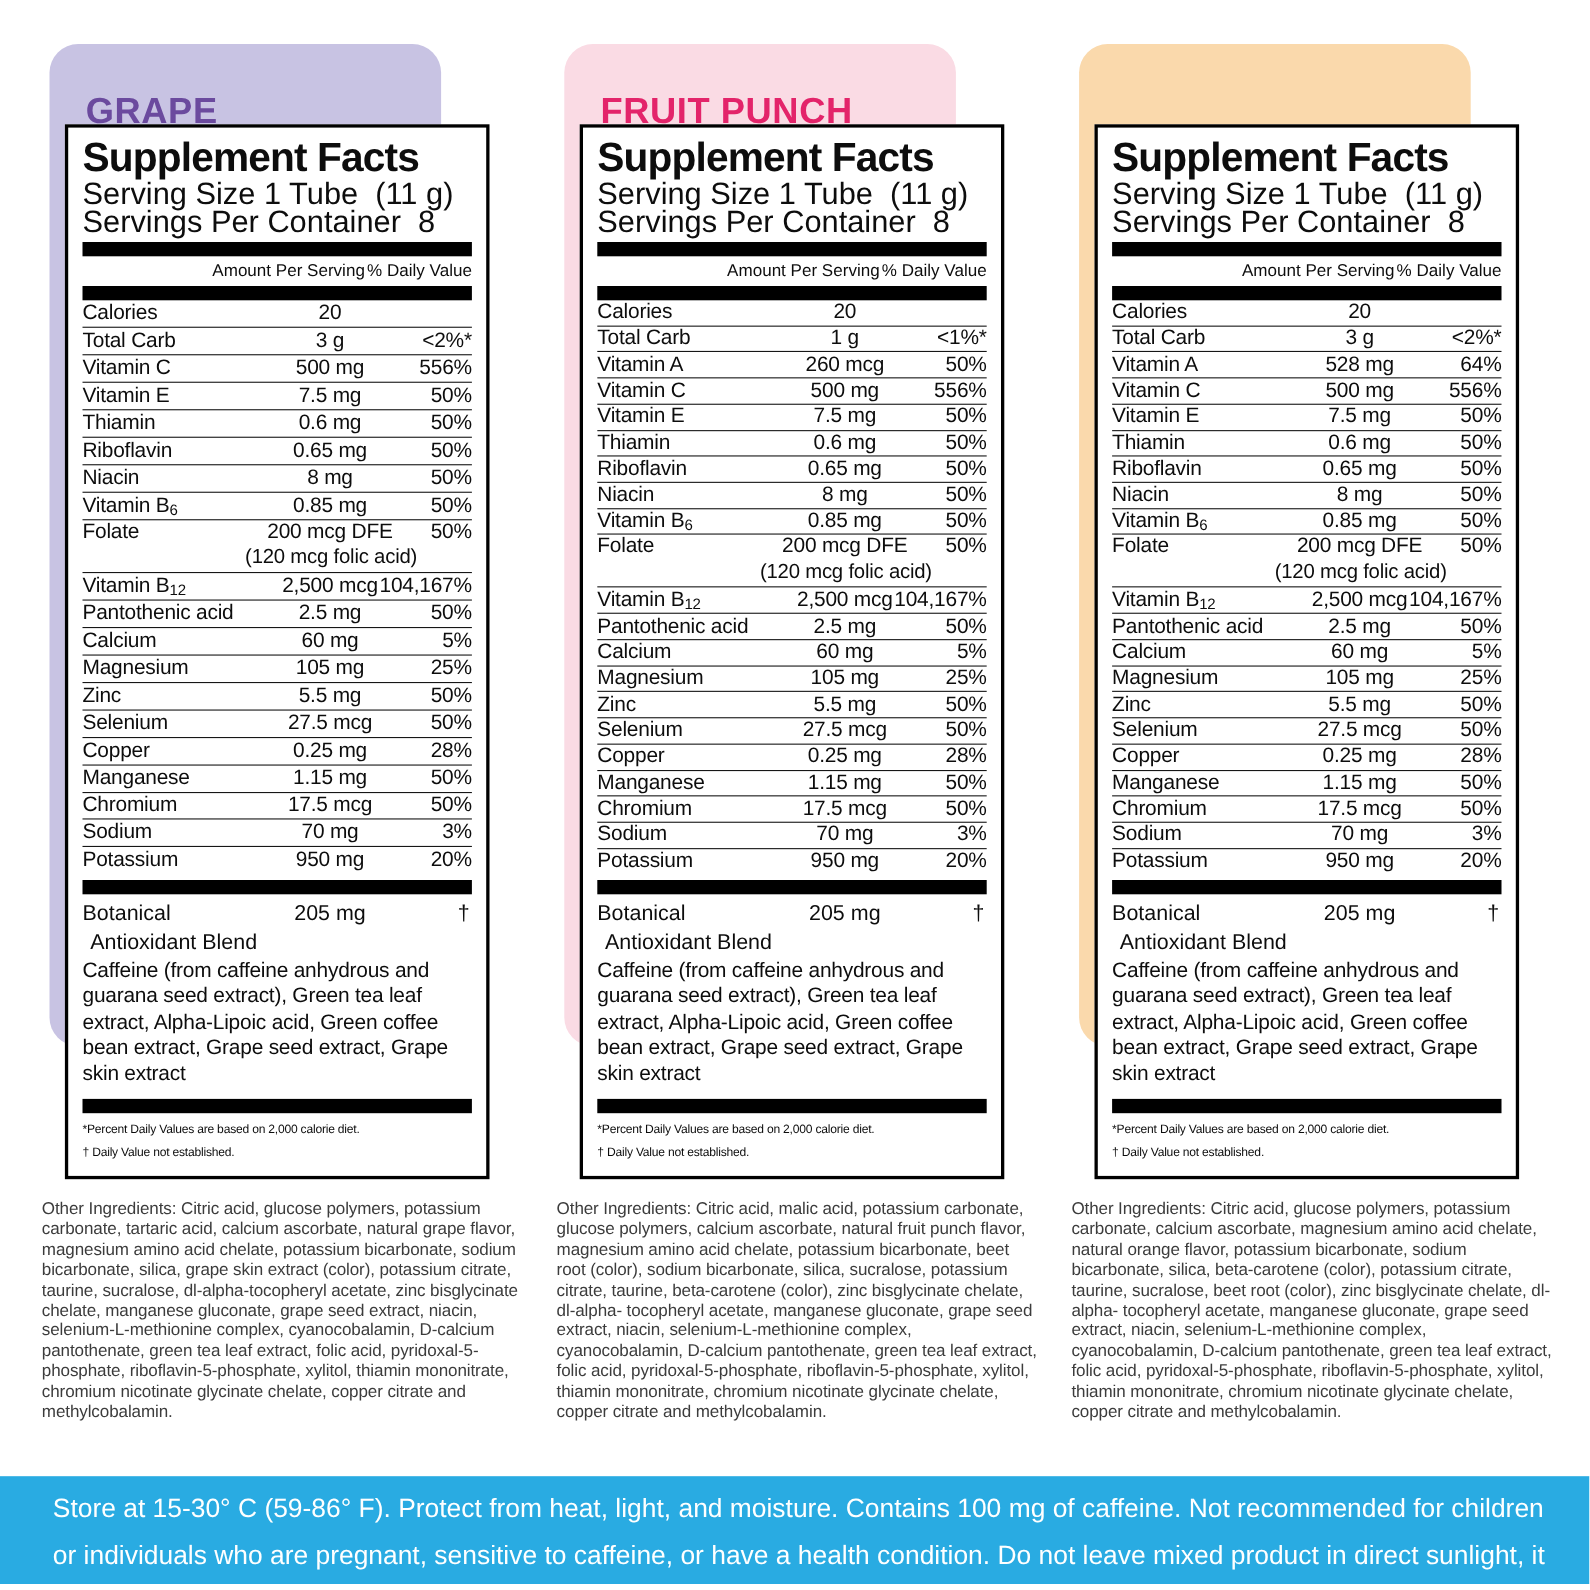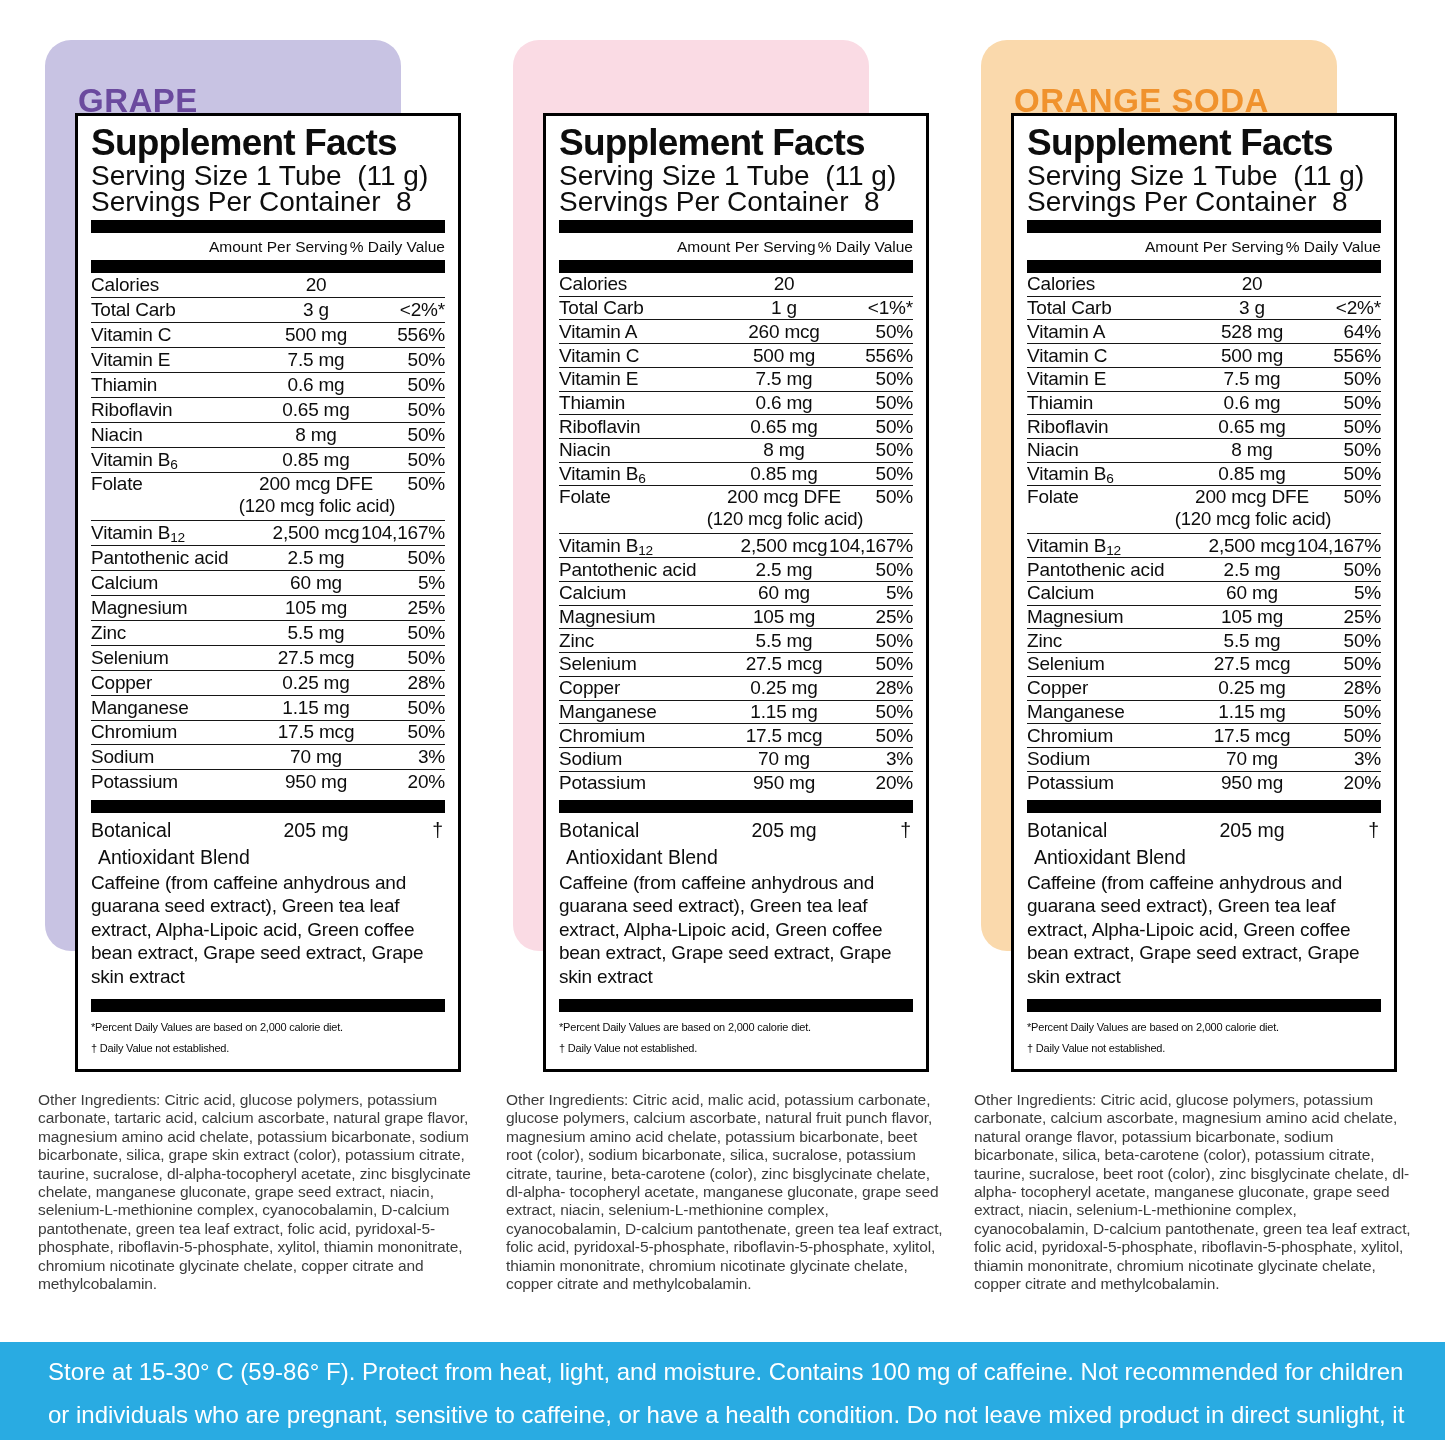--- a/index.html
+++ b/index.html
@@ -4,21 +4,21 @@
 <style>
   html,body{margin:0;padding:0;}
   body{width:1445px;height:1445px;position:relative;background:#ffffff;overflow:hidden;
        font-family:"Liberation Sans", sans-serif;color:#0d0d0d;}
 
   .col{position:absolute;top:40px;width:416px;height:911px;}
   .card{position:absolute;left:0;top:0;width:356px;height:100%;border-radius:26px;background:var(--card);}
   .flavor{position:absolute;left:33px;top:42px;margin:0;font-size:33px;font-weight:bold;
           letter-spacing:0.5px;color:var(--accent);}
 
-  .facts{position:absolute;left:30px;top:73px;width:386px;height:959px;background:#fff;
+  .facts{position:absolute;left:14px;top:73px;width:386px;height:959px;background:#fff;
          border:3px solid #000;box-sizing:border-box;padding:6px 13px 8px;
          display:flex;flex-direction:column;}
   .ftitle{font-size:37px;font-weight:bold;letter-spacing:-0.8px;line-height:41px;flex:none;}
   .sline{font-size:28px;line-height:26px;white-space:pre-wrap;flex:none;}
   .bar{height:13px;background:#000;flex:none;margin-top:5px;}
   .colhead{flex:none;position:relative;height:25px;font-size:15.5px;}
   .colhead .amt-h{position:absolute;left:118px;bottom:2px;}
   .colhead .dv-h{position:absolute;right:0;bottom:2px;}
 
   .rows{flex:1 1 auto;display:flex;flex-direction:column;min-height:0;}
@@ -148,20 +148,21 @@
       <div class="footnote">
         <div>*Percent Daily Values are based on 2,000 calorie diet.</div>
         <div>† Daily Value not established.</div>
       </div>
     </div>
     <p class="ing">Other Ingredients: Citric acid, glucose polymers, potassium carbonate, tartaric acid, calcium ascorbate, natural grape flavor, magnesium amino acid chelate, potassium bicarbonate, sodium bicarbonate, silica, grape skin extract (color), potassium citrate, taurine, sucralose, dl-alpha-tocopheryl acetate, zinc bisglycinate chelate, manganese gluconate, grape seed extract, niacin, selenium-L-methionine complex, cyanocobalamin, D-calcium pantothenate, green tea leaf extract, folic acid, pyridoxal-5-phosphate, riboflavin-5-phosphate, xylitol, thiamin mononitrate, chromium nicotinate glycinate chelate, copper citrate and methylcobalamin.</p>
   </section>
 
   <section class="col" style="left: 513px; --accent: #e3246a; --card: #fadbe4;">
     <div class="card"></div>
+    <h2 class="flavor">FRUIT PUNCH</h2>
     <div class="facts">
       <div class="ftitle">Supplement Facts</div>
       <div class="sline">Serving Size 1 Tube  (11 g)</div>
       <div class="sline">Servings Per Container  8</div>
       <div class="bar"></div>
       <div class="colhead">
         <span class="amt-h">Amount Per Serving</span>
         <span class="dv-h">% Daily Value</span>
       </div>
       <div class="bar" style="margin-top:2px"></div>
@@ -249,21 +250,20 @@
       <div class="footnote">
         <div>*Percent Daily Values are based on 2,000 calorie diet.</div>
         <div>† Daily Value not established.</div>
       </div>
     </div>
     <p class="ing">Other Ingredients: Citric acid, malic acid, potassium carbonate, glucose polymers, calcium ascorbate, natural fruit punch flavor, magnesium amino acid chelate, potassium bicarbonate, beet root (color), sodium bicarbonate, silica, sucralose, potassium citrate, taurine, beta-carotene (color), zinc bisglycinate chelate, dl-alpha- tocopheryl acetate, manganese gluconate, grape seed extract, niacin, selenium-L-methionine complex, cyanocobalamin, D-calcium pantothenate, green tea leaf extract, folic acid, pyridoxal-5-phosphate, riboflavin-5-phosphate, xylitol, thiamin mononitrate, chromium nicotinate glycinate chelate, copper citrate and methylcobalamin.</p>
   </section>
 
   <section class="col" style="left: 981px; --accent: #f0922d; --card: #fad9ac;">
     <div class="card"></div>
-    <h2 class="flavor">ORANGE SODA</h2>
     <div class="facts">
       <div class="ftitle">Supplement Facts</div>
       <div class="sline">Serving Size 1 Tube  (11 g)</div>
       <div class="sline">Servings Per Container  8</div>
       <div class="bar"></div>
       <div class="colhead">
         <span class="amt-h">Amount Per Serving</span>
         <span class="dv-h">% Daily Value</span>
       </div>
       <div class="bar" style="margin-top:2px"></div>

